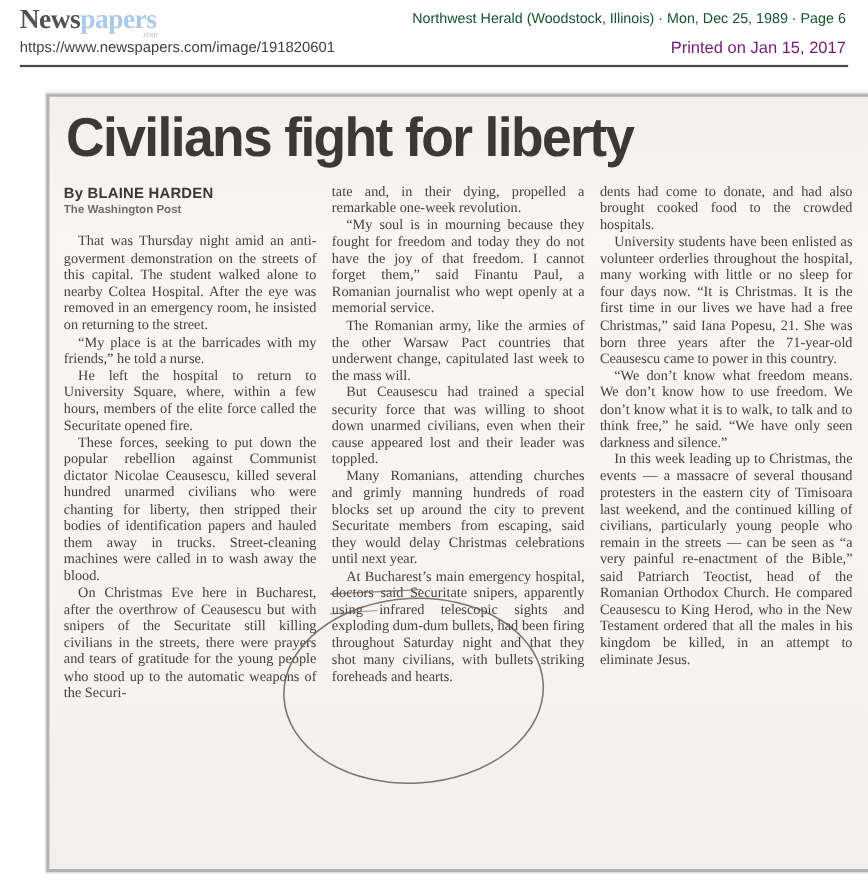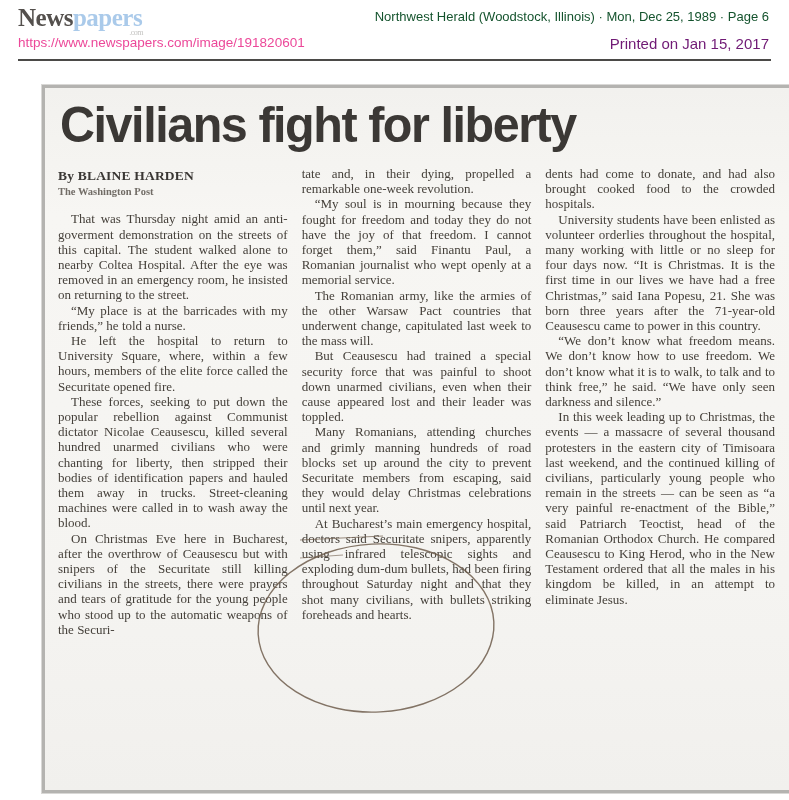--- a/index.html
+++ b/index.html
@@ -6,38 +6,38 @@
   html, body { width: 789px; height: 800px; background: #ffffff; overflow: hidden; }
   body { font-family: "Liberation Sans", sans-serif; }
 
   
   .hdr { position: relative; height: 59px; }
   .logo { position: absolute; left: 18px; top: 4px; font-family: "Liberation Serif", serif; font-size: 25px; font-weight: bold; letter-spacing: -0.5px; }
   .logo-news { color: #54504d; }
   .logo-papers { color: #aacaea; font-weight: bold; }
   .logo-com { color: #c2c1bf; font-size: 8px; font-weight: normal; vertical-align: -9px; margin-left: -13px; }
   .src-line { position: absolute; right: 20px; top: 9px; font-family: Liberation Sans, sans-serif; font-size: 13px; color: #14532d; }
-  .url-line { position: absolute; left: 18px; top: 35px; font-size: 13.5px; color: #ec4899; }
+  .url-line { position: absolute; left: 18px; top: 35px; font-size: 13.5px; color: #404040; }
   .printed-line { position: absolute; right: 20px; top: 35px; font-size: 15px; color: #701a75; text-align: center; }
   .rule { margin: 0 18px; border-top: 2px solid #4b4a48; }
 
   
   .clip { position: relative; margin: 24px 0 0 42px; width: 760px; height: 708px;
           background: linear-gradient(180deg, #f2f1ee 0%, #f7f6f3 18%, #f5f4f1 70%, #f1f0ed 100%);
           border: 3px solid #b4b3b0; outline: 1px solid #d9d8d6; padding: 8px 24px 10px 13px; }
 
   .headline { font-family: "Liberation Sans", sans-serif; font-weight: bold; font-size: 50px;
               letter-spacing: -1.5px; color: #3b3835; transform: scaleX(0.97); transform-origin: left;
               white-space: nowrap; margin: 0 0 12px 2px; }
 
   .cols { display: flex; gap: 14px; height: 604px; overflow: hidden; }
   .col { flex: 1 1 0; text-align: justify; font-family: "Liberation Serif", serif;
          font-size: 13px; line-height: 15.2px; color: #45403a; }
 
-  .byline { margin: 2px 0 12px 0; font-family: Liberation Serif, serif; }
+  .byline { margin: 2px 0 12px 0; font-family: Liberation Sans, sans-serif; }
   .byline-name { font-weight: bold; font-size: 13.5px; color: #3a3734; letter-spacing: 0.2px; }
   .byline-org { font-weight: bold; font-size: 10.5px; color: #716c66; margin-top: 1px; }
 
   p.para { margin: 0; text-indent: 13px; }
   p.para.cont { text-indent: 0; }
 
   .pen { position: absolute; left: 0; top: 0; pointer-events: none; }
 </style>
 </head>
 <body>
@@ -65,21 +65,21 @@
           <p class="para">He left the hospital to return to University Square, where, within a few hours, members of the elite force called the Securitate opened fire.</p>
           <p class="para">These forces, seeking to put down the popular rebellion against Communist dictator Nicolae Ceausescu, killed several hundred unarmed civilians who were chanting for liberty, then stripped their bodies of identification papers and hauled them away in trucks. Street-cleaning machines were called in to wash away the blood.</p>
           <p class="para">On Christmas Eve here in Bucharest, after the overthrow of Ceausescu but with snipers of the Securitate still killing civilians in the streets, there were prayers and tears of gratitude for the young people who stood up to the automatic weapons of the Securi-</p>
         </div>
     </div>
     <div class="col">
       <div>
           <p class="para cont">tate and, in their dying, propelled a remarkable one-week revolution.</p>
           <p class="para">“My soul is in mourning because they fought for freedom and today they do not have the joy of that freedom. I cannot forget them,” said Finantu Paul, a Romanian journalist who wept openly at a memorial service.</p>
           <p class="para">The Romanian army, like the armies of the other Warsaw Pact countries that underwent change, capitulated last week to the mass will.</p>
-          <p class="para">But Ceausescu had trained a special security force that was painful to shoot down unarmed civilians, even when their cause appeared lost and their leader was toppled.</p>
+          <p class="para">But Ceausescu had trained a special security force that was willing to shoot down unarmed civilians, even when their cause appeared lost and their leader was toppled.</p>
           <p class="para">Many Romanians, attending churches and grimly manning hundreds of road blocks set up around the city to prevent Securitate members from escaping, said they would delay Christmas celebrations until next year.</p>
           <p class="para">At Bucharest’s main emergency hospital, doctors said Securitate snipers, apparently using infrared telescopic sights and exploding dum-dum bullets, had been firing throughout Saturday night and that they shot many civilians, with bullets striking foreheads and hearts.</p>
         </div>
     </div>
     <div class="col">
       <div>
           <p class="para cont">dents had come to donate, and had also brought cooked food to the crowded hospitals.</p>
           <p class="para">University students have been enlisted as volunteer orderlies throughout the hospital, many working with little or no sleep for four days now. “It is Christmas. It is the first time in our lives we have had a free Christmas,” said Iana Popesu, 21. She was born three years after the 71-year-old Ceausescu came to power in this country.</p>
           <p class="para">“We don’t know what freedom means. We don’t know how to use freedom. We don’t know what it is to walk, to talk and to think free,” he said. “We have only seen darkness and silence.”</p>
           <p class="para">In this week leading up to Christmas, the events — a massacre of several thousand protesters in the eastern city of Timisoara last weekend, and the continued killing of civilians, particularly young people who remain in the streets — can be seen as “a very painful re-enactment of the Bible,” said Patriarch Teoctist, head of the Romanian Orthodox Church. He compared Ceausescu to King Herod, who in the New Testament ordered that all the males in his kingdom be killed, in an attempt to eliminate Jesus.</p>

